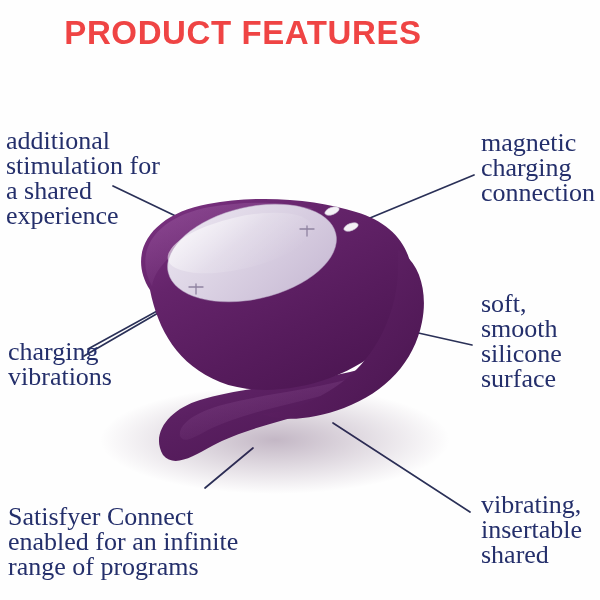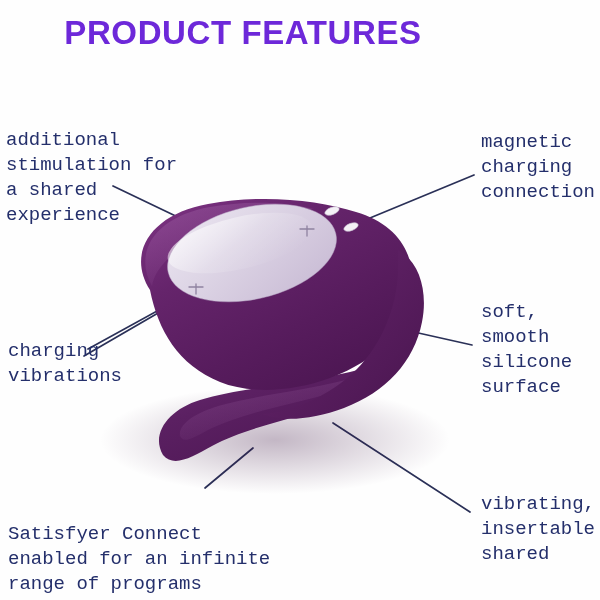--- a/index.html
+++ b/index.html
@@ -25,42 +25,42 @@
   
   .title {
     position: absolute;
     top: 14px;
     left: 0;
     width: 486px;
     text-align: center;
     font-size: 33px;
     font-weight: bold;
     letter-spacing: 0.6px;
-    color: #6d28d9;
+    color: #ef4444;
     font-family: "Liberation Sans", sans-serif;
   }
 
   
   .callout {
     position: absolute;
     color: #242f6b;
-    font-size: 19px;
+    font-size: 26px;
     line-height: 25px;
-    font-family: Liberation Mono, monospace;
+    font-family: Liberation Serif, serif;
     white-space: pre-line;
     font-weight: normal;
   }
   .callout.left  { text-align: left; }
   .callout.right { text-align: left; }
 
   #callout-additional-stimulation { left: 6px;   top: 128px; width: 205px; }
   #callout-control-vibrations     { left: 8px;   top: 339px; width: 180px; }
-  #callout-satisfyer-connect      { left: 8px;   top: 522px; width: 270px; }
+  #callout-satisfyer-connect      { left: 8px;   top: 504px; width: 270px; }
   #callout-magnetic-charging      { left: 481px; top: 130px; width: 125px; }
-  #callout-soft-smooth            { left: 481px; top: 300px; width: 120px; }
+  #callout-soft-smooth            { left: 481px; top: 291px; width: 120px; }
   #callout-vibrating-shaft        { left: 481px; top: 492px; width: 120px; }
 
   
   #art {
     position: absolute;
     left: 0;
     top: 0;
     width: 600px;
     height: 600px;
   }

